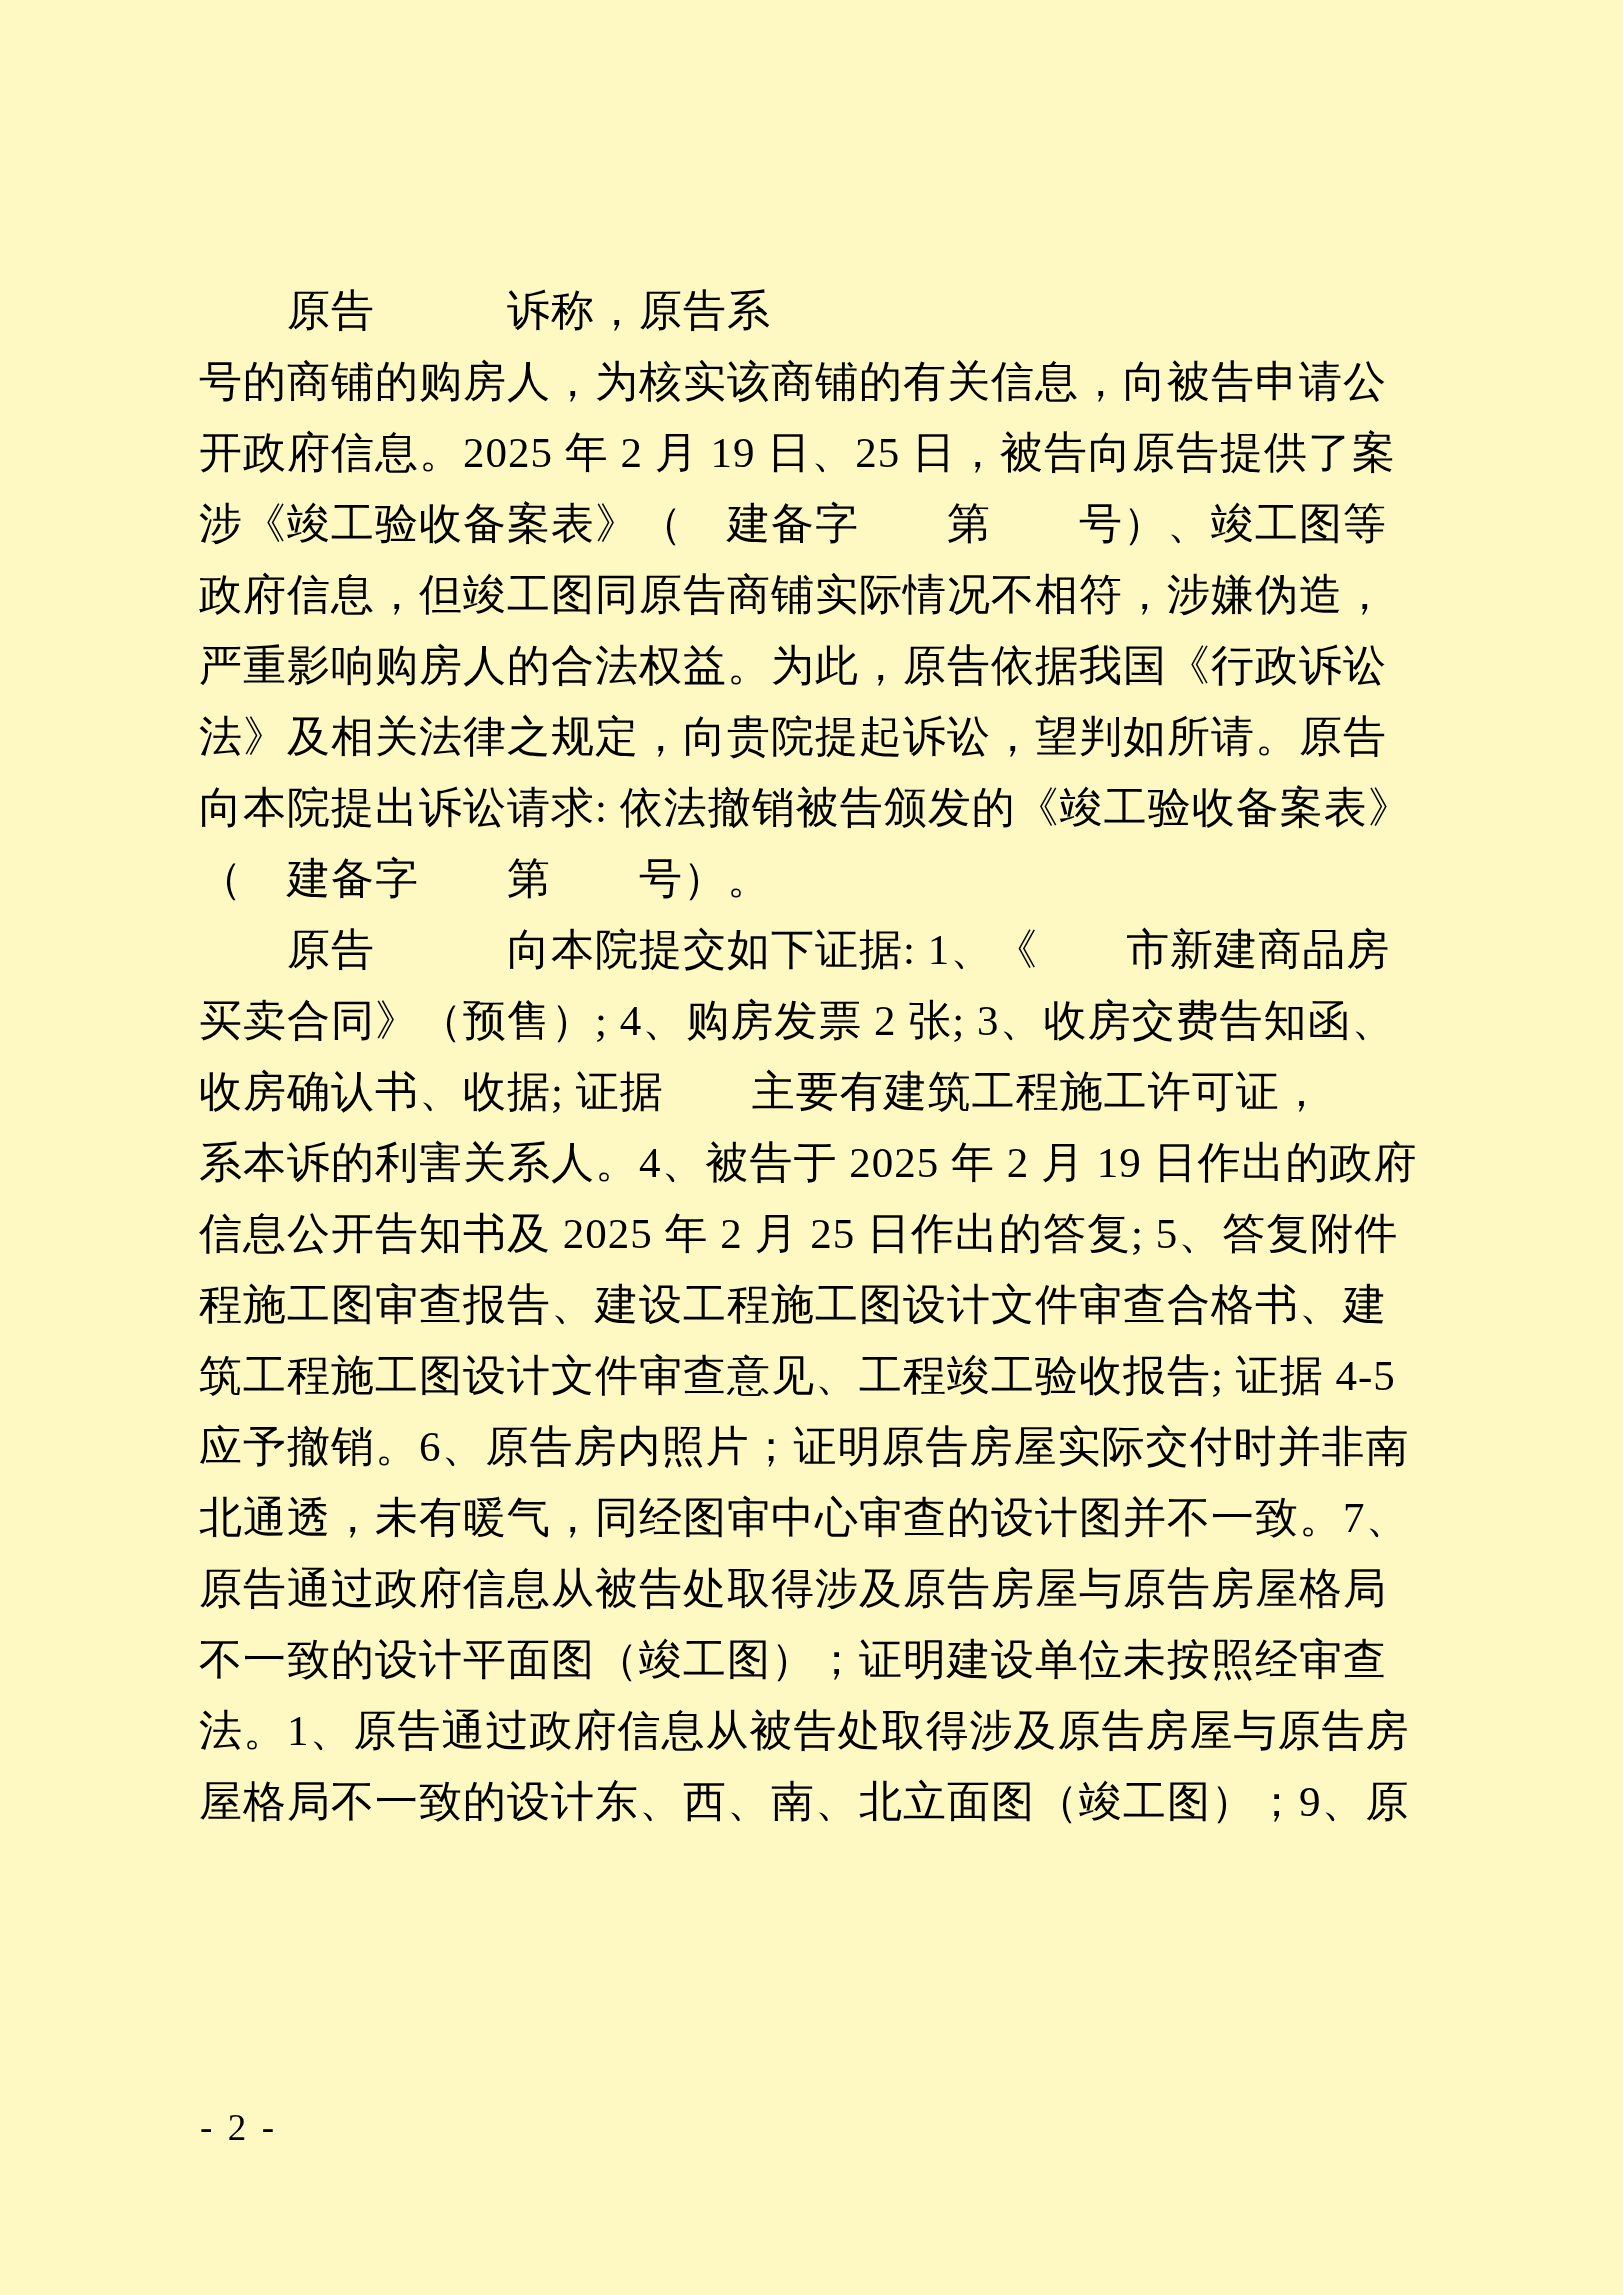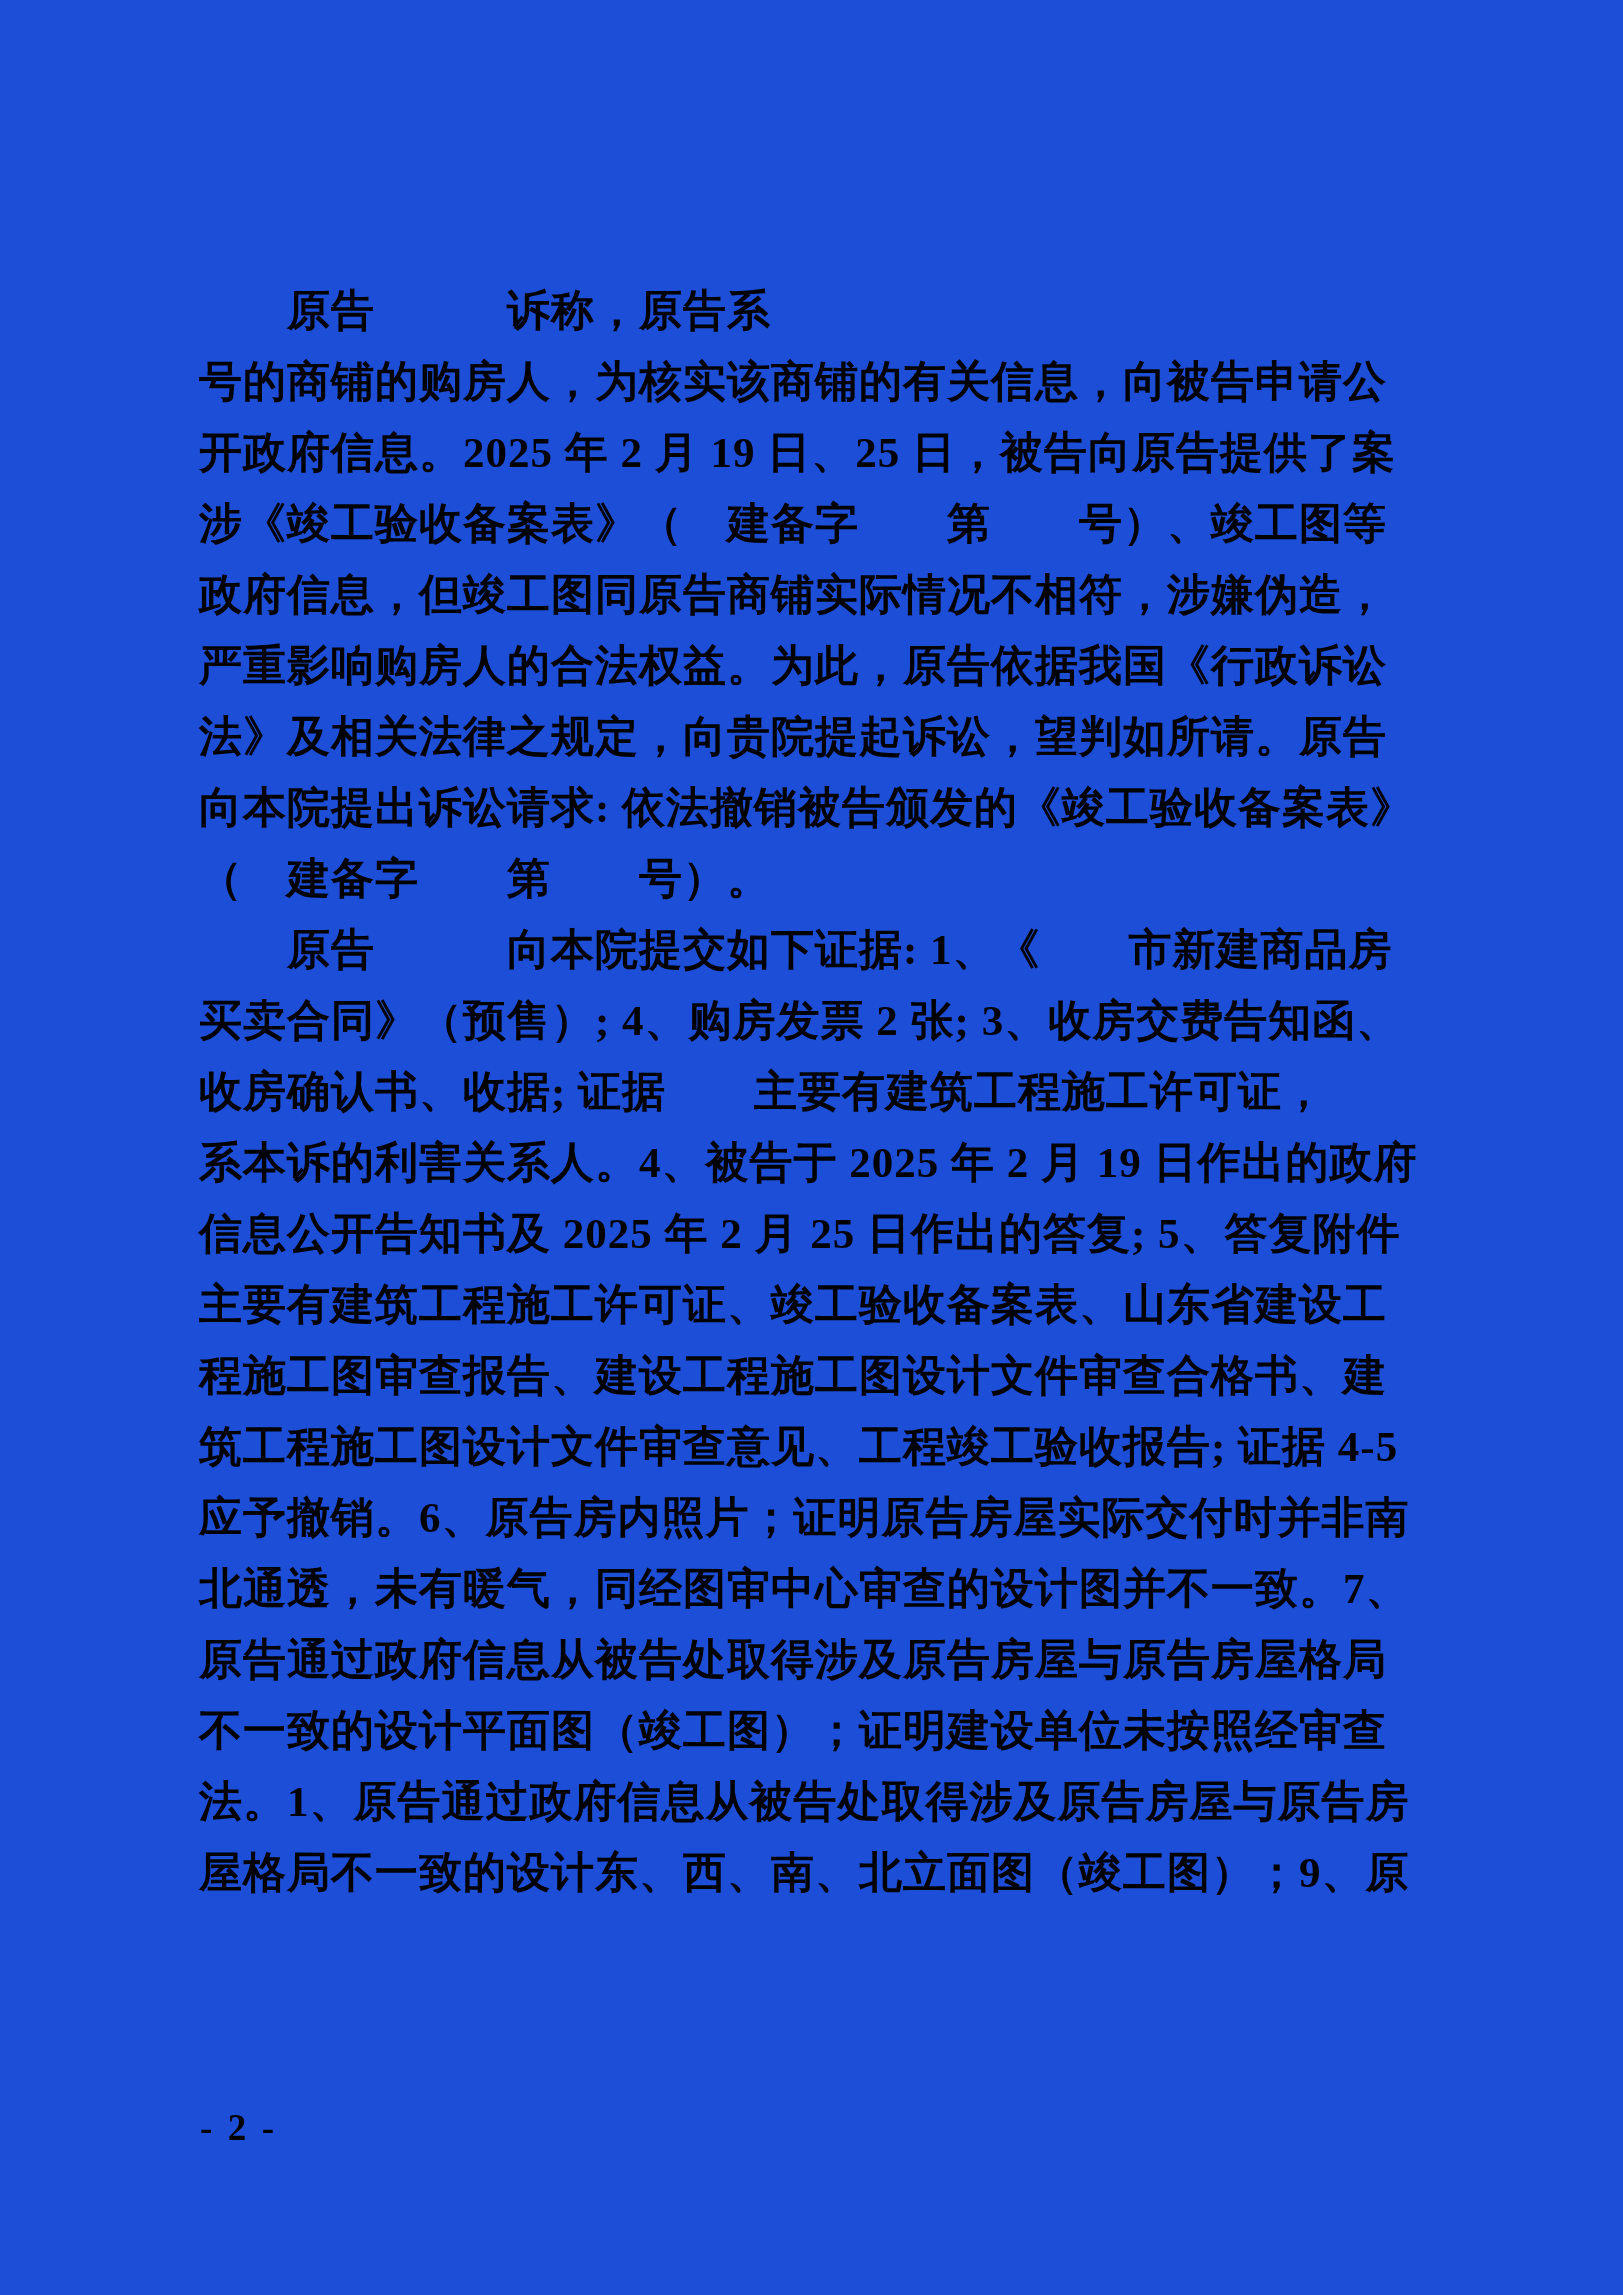--- a/index.html
+++ b/index.html
@@ -11,22 +11,21 @@
     position: relative;
     width: 1623px;
     height: 2295px;
     font-family: "Liberation Serif", "DejaVu Serif", serif;
     color: #000000;
     overflow: hidden;
   }
   .page {
     position: absolute;
     inset: 0;
-    background: #1d4ed8;
-    font-weight: bold;
+    background: #fef9c3;
   }
   .content {
     position: absolute;
     left: 199px;
     top: 275px;
     width: 1247px;
   }
   .line {
     font-size: 43px;
     line-height: 71px;
@@ -56,21 +55,20 @@
     <div class="line">政府信息，但竣工图同原告商铺实际情况不相符，涉嫌伪造，</div>
     <div class="line">严重影响购房人的合法权益。为此，原告依据我国《行政诉讼</div>
     <div class="line">法》及相关法律之规定，向贵院提起诉讼，望判如所请。原告</div>
     <div class="line">向本院提出诉讼请求: 依法撤销被告颁发的《竣工验收备案表》</div>
     <div class="line">（　建备字　　第　　号）。</div>
     <div class="line">　　原告　　　向本院提交如下证据: 1、《　　市新建商品房</div>
     <div class="line">买卖合同》（预售）; 4、购房发票 2 张; 3、收房交费告知函、</div>
     <div class="line">收房确认书、收据; 证据　　主要有建筑工程施工许可证，</div>
     <div class="line">系本诉的利害关系人。4、被告于 2025 年 2 月 19 日作出的政府</div>
     <div class="line">信息公开告知书及 2025 年 2 月 25 日作出的答复; 5、答复附件</div>
-    <div class="line">主要有建筑工程施工许可证、竣工验收备案表、山东省建设工</div>
     <div class="line">程施工图审查报告、建设工程施工图设计文件审查合格书、建</div>
     <div class="line">筑工程施工图设计文件审查意见、工程竣工验收报告; 证据 4-5</div>
     <div class="line">应予撤销。6、原告房内照片；证明原告房屋实际交付时并非南</div>
     <div class="line">北通透，未有暖气，同经图审中心审查的设计图并不一致。7、</div>
     <div class="line">原告通过政府信息从被告处取得涉及原告房屋与原告房屋格局</div>
     <div class="line">不一致的设计平面图（竣工图）；证明建设单位未按照经审查</div>
     <div class="line">法。1、原告通过政府信息从被告处取得涉及原告房屋与原告房</div>
     <div class="line">屋格局不一致的设计东、西、南、北立面图（竣工图）；9、原</div>
   </div>
   <div class="page-number">- 2 -</div>

